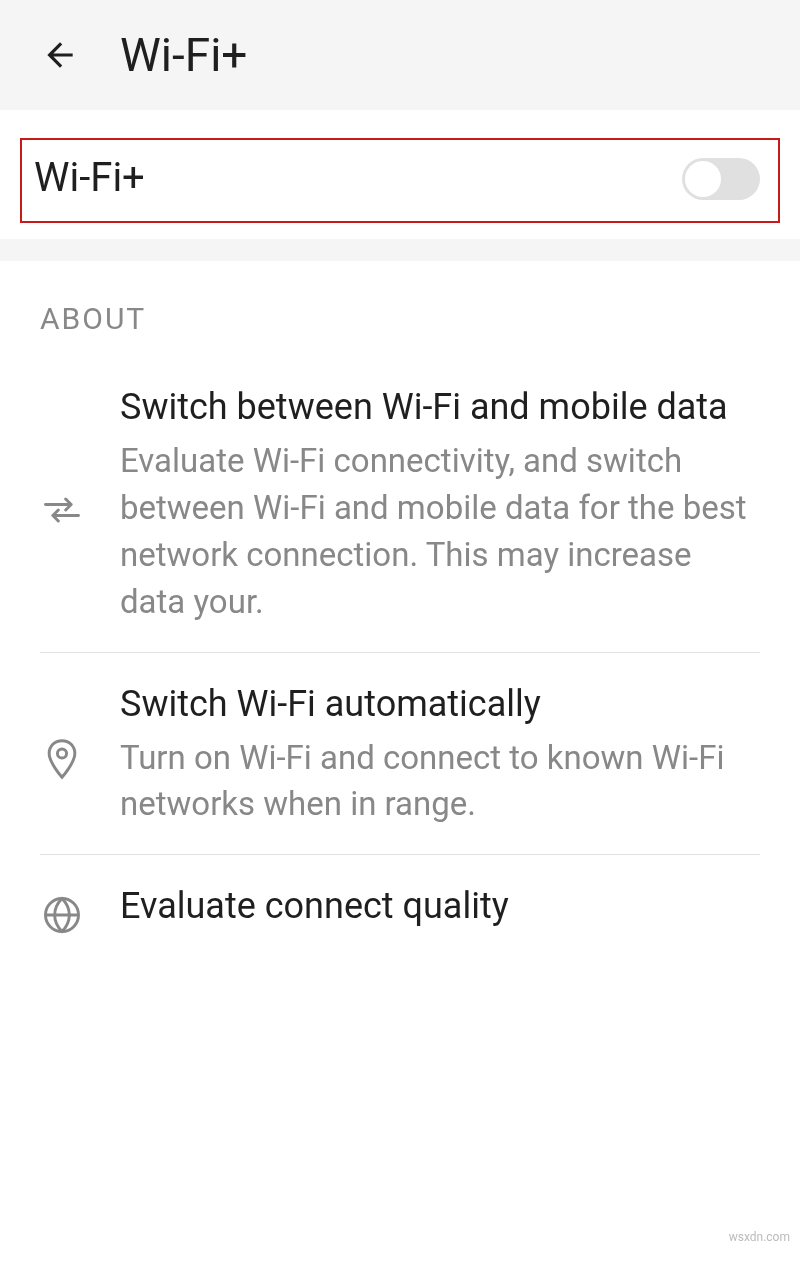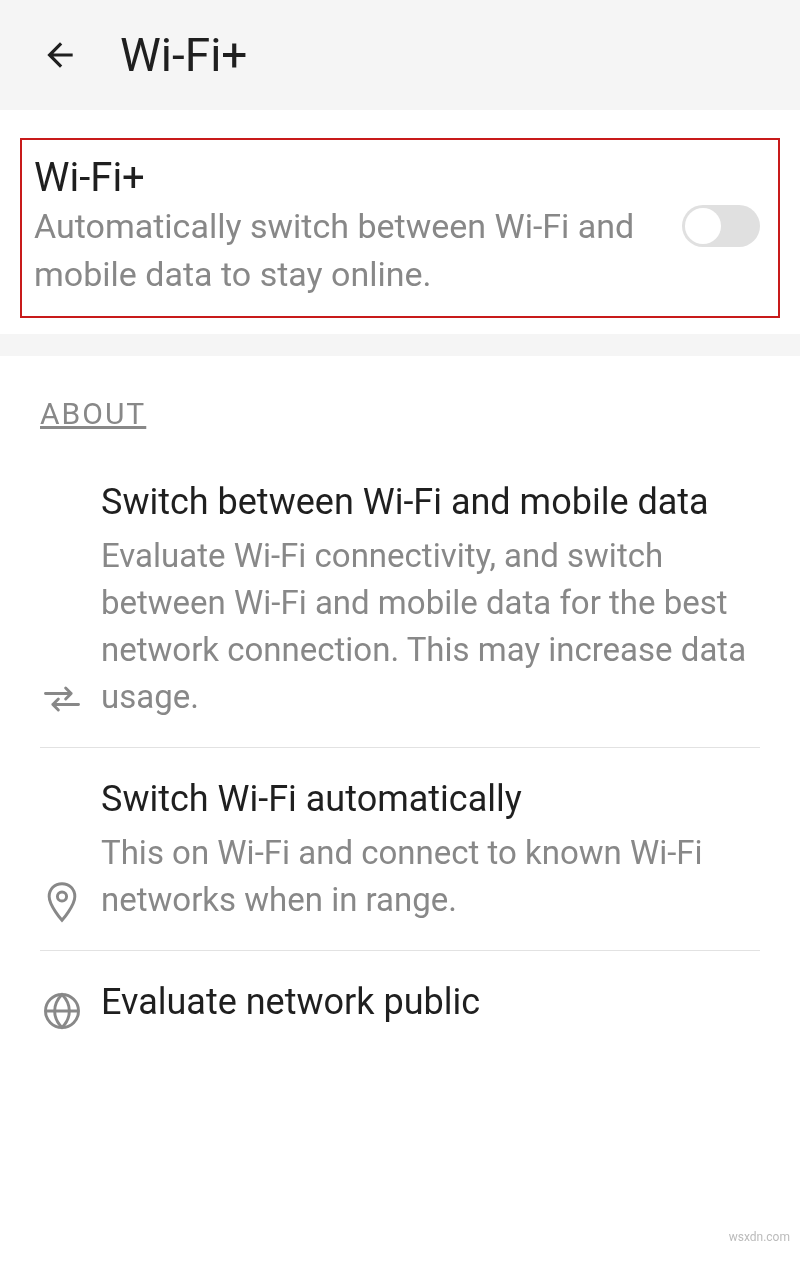--- a/index.html
+++ b/index.html
@@ -77,26 +77,25 @@
   }
   .about-section {
     padding: 40px 40px 0 40px;
   }
   .about-heading {
     font-size: 30px;
     letter-spacing: 2px;
     color: #888888;
     font-weight: 400;
     margin-bottom: 48px;
-    text-decoration: underline;
   }
   .about-item {
     display: flex;
-    align-items: flex-end;
-    gap: 17px;
+    align-items: center;
+    gap: 36px;
     padding-bottom: 26px;
     margin-bottom: 28px;
     border-bottom: 1px solid #e2e2e2;
   }
   .about-item:last-child { border-bottom: none; margin-bottom: 0; padding-bottom: 0; }
   .about-icon {
     width: 44px;
     flex-shrink: 0;
     display: flex;
     align-items: flex-start;
@@ -134,65 +133,64 @@
     <svg viewBox="0 0 24 24">
       <path d="M20 11H7.83l5.59-5.59L12 4l-8 8 8 8 1.41-1.41L7.83 13H20v-2z" fill="#1f1f1f"></path>
     </svg>
   </div>
   <div class="header-title">Wi-Fi+</div>
 </div>
 
 <div class="setting-block">
   <div class="setting-text">
     <div class="setting-title">Wi-Fi+</div>
-    <div class="setting-desc">Automatically switch between Wi-Fi and mobile data to stay online.</div>
   </div>
   <div class="toggle">
     <div class="toggle-knob"></div>
   </div>
 </div>
 
 <div class="divider-gap"></div>
 
 <div class="about-section">
   <div class="about-heading">ABOUT</div>
 
   <div class="about-item">
     <div class="about-icon">
       <svg viewBox="0 0 24 24">
           <path d="M3 9 L17 9 M17 9 L14 6 M17 9 L14 12 M21 15 L7 15 M7 15 L10 12 M7 15 L10 18" stroke="#888888" stroke-width="1.6" fill="none" stroke-linecap="round" stroke-linejoin="round"></path>
         </svg>
     </div>
     <div class="about-text">
       <div class="about-title">Switch between Wi-Fi and mobile data</div>
-      <div class="about-desc">Evaluate Wi-Fi connectivity, and switch between Wi-Fi and mobile data for the best network connection. This may increase data usage.</div>
+      <div class="about-desc">Evaluate Wi-Fi connectivity, and switch between Wi-Fi and mobile data for the best network connection. This may increase data your.</div>
     </div>
   </div>
 
   <div class="about-item">
     <div class="about-icon">
       <svg viewBox="0 0 24 24">
           <path d="M12 2 C8 2 5 5 5 9 C5 14 12 22 12 22 C12 22 19 14 19 9 C19 5 16 2 12 2 Z" stroke="#888888" stroke-width="1.6" fill="none"></path>
           <circle cx="12" cy="9" r="2.5" stroke="#888888" stroke-width="1.6" fill="none"></circle>
         </svg>
     </div>
     <div class="about-text">
       <div class="about-title">Switch Wi-Fi automatically</div>
-      <div class="about-desc">This on Wi-Fi and connect to known Wi-Fi networks when in range.</div>
+      <div class="about-desc">Turn on Wi-Fi and connect to known Wi-Fi networks when in range.</div>
     </div>
   </div>
 
   <div class="about-item">
     <div class="about-icon">
       <svg viewBox="0 0 24 24">
         <circle cx="12" cy="12" r="9" stroke="#888888" stroke-width="1.6" fill="none"></circle>
         <path d="M3 12 L21 12" stroke="#888888" stroke-width="1.6" fill="none"></path>
         <path d="M12 3 C15 6 16 9 16 12 C16 15 15 18 12 21 C9 18 8 15 8 12 C8 9 9 6 12 3 Z" stroke="#888888" stroke-width="1.6" fill="none"></path>
       </svg>
     </div>
     <div class="about-text">
-      <div class="about-title">Evaluate network public</div>
+      <div class="about-title">Evaluate connect quality</div>
     </div>
   </div>
 
 </div>
 
 <div class="watermark">wsxdn.com</div>
 
 </body></html>

